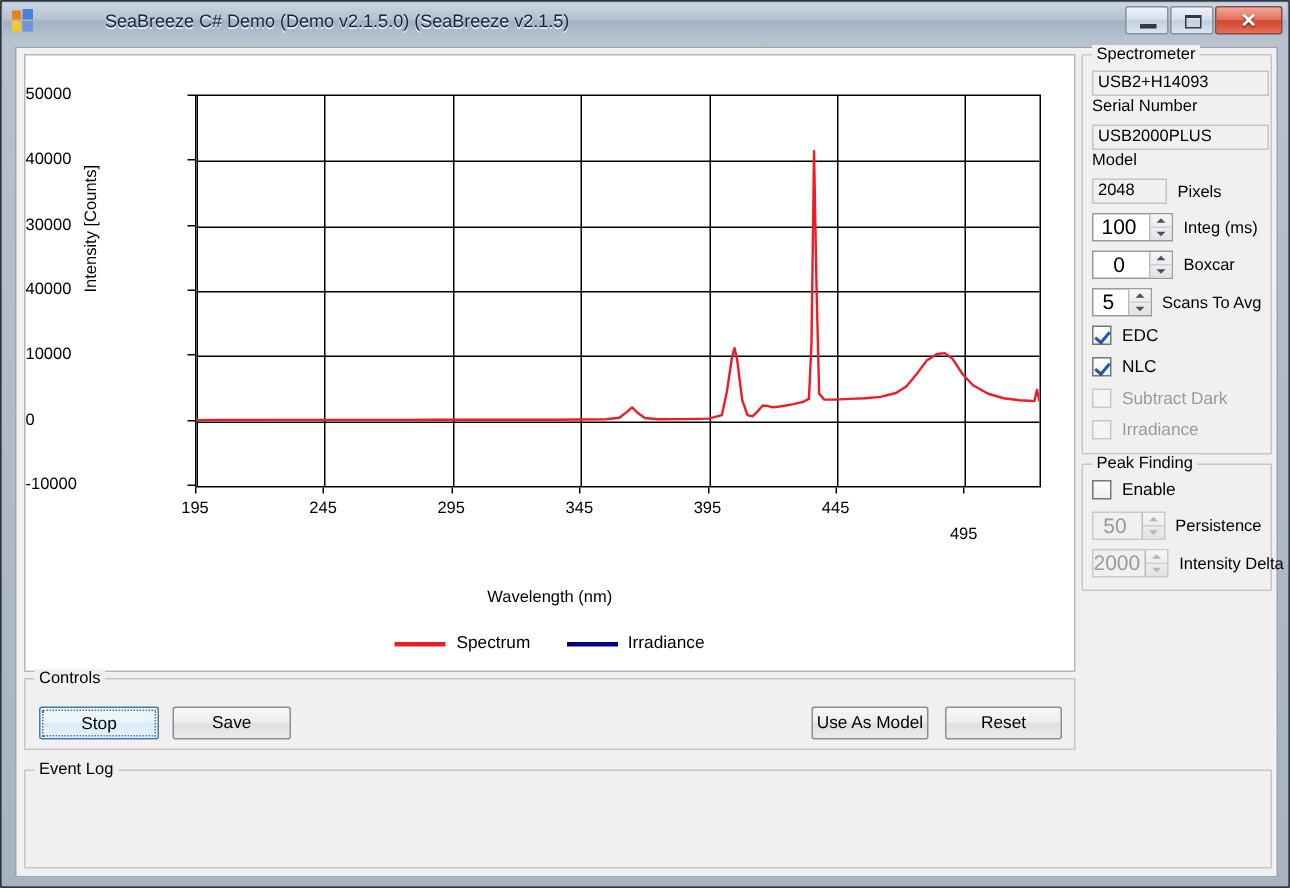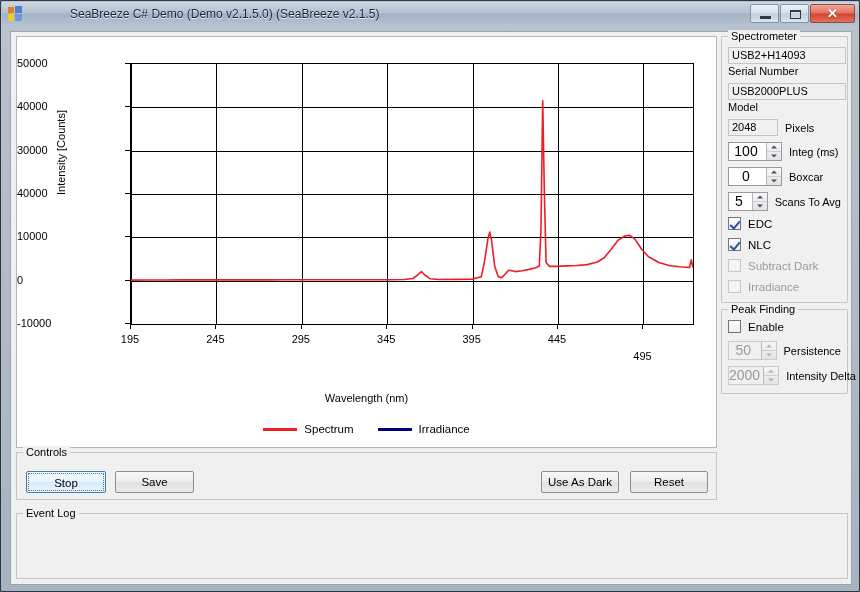--- a/index.html
+++ b/index.html
@@ -396,21 +396,21 @@
         </div>
       </div>
     </div>
 
     <div class="controls">
       <div class="gtitle">Controls</div>
       <div class="btn focus" style="left:9px;top:18px;width:80px;">
         <span class="inner">Stop</span>
       </div>
       <div class="btn" style="left:98px;top:18px;width:79px;">Save</div>
-      <div class="btn" style="left:524px;top:18px;width:78px;">Use As Dark</div>
+      <div class="btn" style="left:524px;top:18px;width:78px;">Use As Model</div>
       <div class="btn" style="left:613px;top:18px;width:78px;">Reset</div>
     </div>
 
     <div class="eventlog">
       <div class="gtitle">Event Log</div>
     </div>
 
   </div>
 </div>
 

